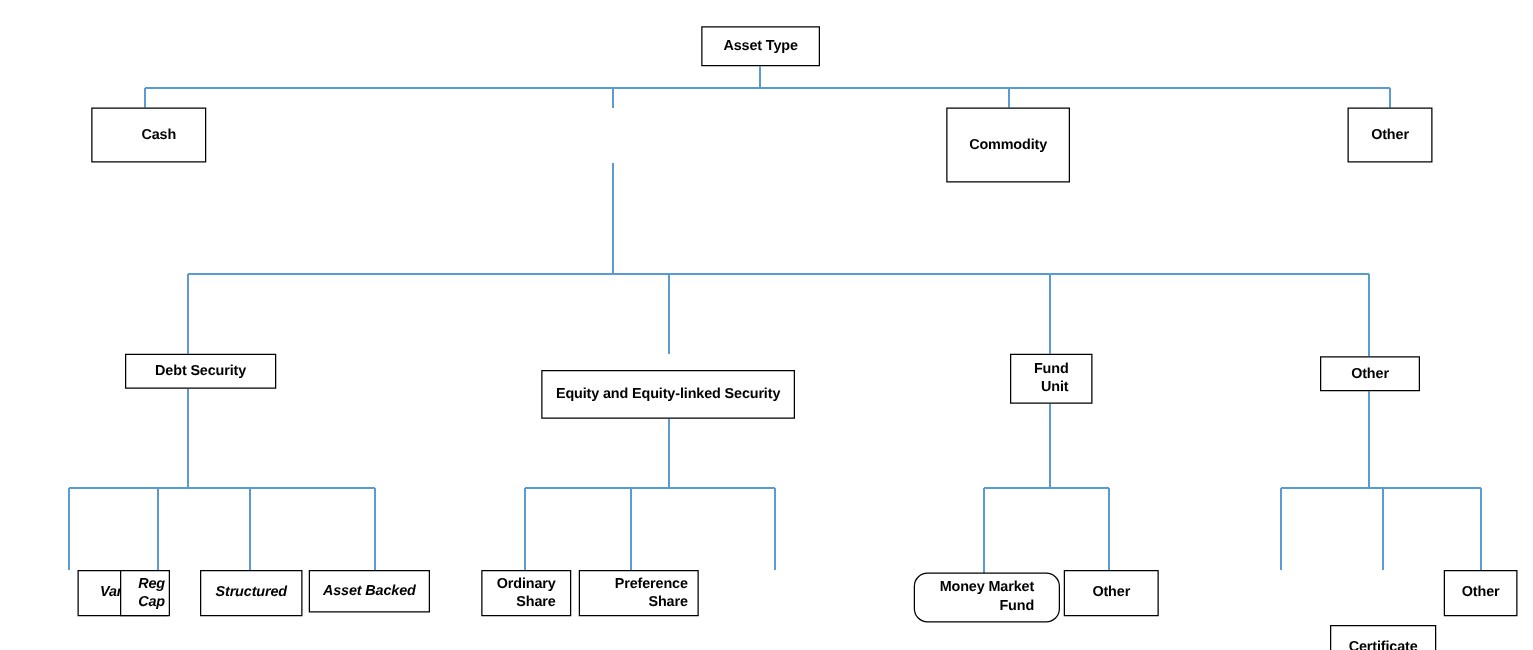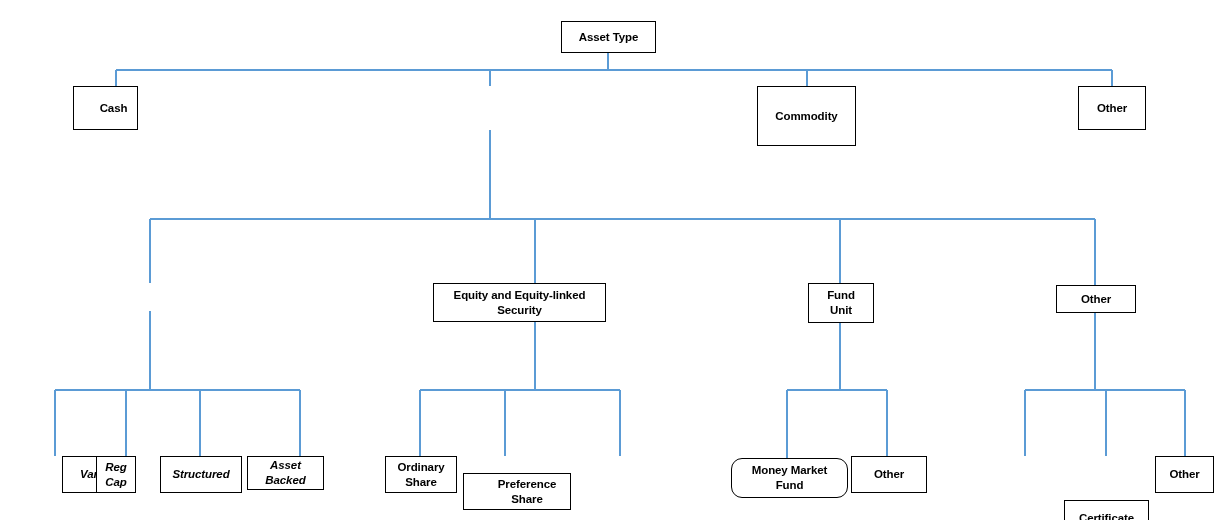--- a/index.html
+++ b/index.html
@@ -35,20 +35,21 @@
     z-index: 2;
   }
   .node-label {
     font-size: 11.5px;
     font-weight: bold;
     color: #000000;
     line-height: 1.28;
     letter-spacing: -0.1px;
     padding: 0 3px;
     white-space: pre-line;
+    text-align: right;
   }
   .node.italic .node-label {
     font-style: italic;
   }
   .node.wide-label .node-label {
     font-size: 11.5px;
   }
 </style>
 </head>
 <body>
@@ -95,59 +96,62 @@
       <path d="M1025,390 L1025,456"></path>
       <path d="M1106,390 L1106,456"></path>
       <path d="M1185,390 L1185,456"></path>
     </g>
   </svg>
 
   <div class="node" style="left:561px; top:21px; width:95px; height:32px;">
     <span class="node-label">Asset Type</span>
   </div>
 
-  <div class="node" style="left:73px; top:86px; width:65px; height:44px;padding-left:16px;">
+  <div class="node" style="left:73px; top:86px; width:92px; height:44px;padding-left:16px;">
     <span class="node-label">Cash</span>
   </div>
   <div class="node" style="left:757px; top:86px; width:99px; height:60px;">
     <span class="node-label">Commodity</span>
   </div>
   <div class="node" style="left:1078px; top:86px; width:68px; height:44px;">
     <span class="node-label">Other</span>
   </div>
 
-  <div class="node wide-label" style="left:433px; top:283px; width:173px; height:39px;">
+  <div class="node" style="left:100px; top:283px; width:121px; height:28px;">
+    <span class="node-label">Debt Security</span>
+  </div>
+  <div class="node wide-label" style="left:433px; top:296px; width:203px; height:39px;">
     <span class="node-label">Equity and Equity-linked Security</span>
   </div>
   <div class="node" style="left:808px; top:283px; width:66px; height:40px;">
     <span class="node-label">Fund
 Unit</span>
   </div>
   <div class="node" style="left:1056px; top:285px; width:80px; height:28px;">
     <span class="node-label">Other</span>
   </div>
 
   <div class="node italic" style="left:18px; top:456px; width:72px; height:37px;margin-left:44px;">
     <span class="node-label">Vanilla</span>
   </div>
   <div class="node italic" style="left:96px; top:456px; width:40px; height:37px;">
     <span class="node-label">Reg Cap</span>
   </div>
   <div class="node italic" style="left:160px; top:456px; width:82px; height:37px;">
     <span class="node-label">Structured</span>
   </div>
-  <div class="node italic" style="left:247px; top:456px; width:77px; height:34px;">
+  <div class="node italic" style="left:247px; top:456px; width:97px; height:34px;">
     <span class="node-label">Asset Backed</span>
   </div>
 
   <div class="node" style="left:385px; top:456px; width:72px; height:37px;">
     <span class="node-label">Ordinary
 Share</span>
   </div>
-  <div class="node" style="left:463px; top:473px; width:108px; height:37px;padding-left:20px;">
+  <div class="node" style="left:463px; top:456px; width:96px; height:37px;padding-left:20px;">
     <span class="node-label">Preference
 Share</span>
   </div>
 
   <div class="node" style="left:731px; top:458px; width:117px; height:40px;border-radius:11px;">
     <span class="node-label">Money Market
 Fund</span>
   </div>
   <div class="node" style="left:851px; top:456px; width:76px; height:37px;">
     <span class="node-label">Other</span>

